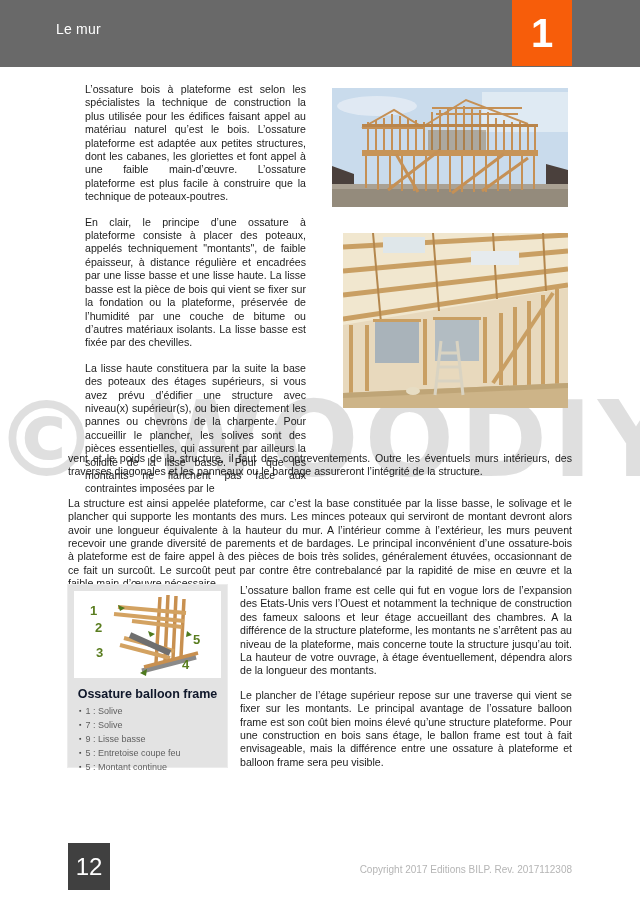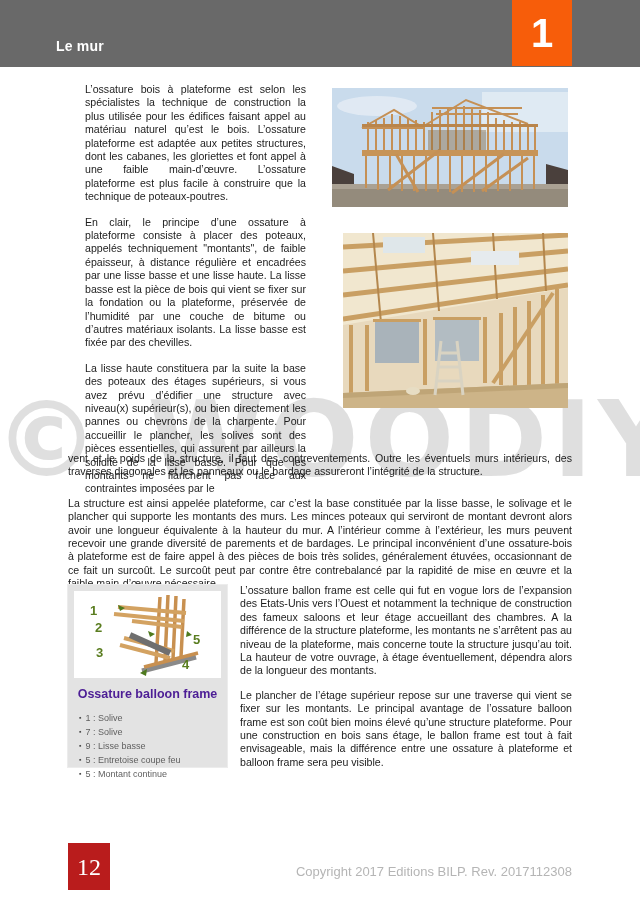--- a/index.html
+++ b/index.html
@@ -2,21 +2,21 @@
 <html><head>
 <meta charset="utf-8">
 <style>
   html,body{margin:0;padding:0;background:#fff;}
   .page{
     position:relative;width:640px;height:898px;background:#ffffff;
     overflow:hidden;font-family:"Liberation Sans","DejaVu Sans",sans-serif;
   }
   
   .header{position:absolute;top:0;left:0;width:640px;height:67px;background:#696969;z-index:2;}
-  .header-title{position:absolute;left:56px;bottom:13px;color:#ffffff;font-weight:bold;font-size:14px;letter-spacing:.2px;}
+  .header-title{position:absolute;left:56px;bottom:30px;color:#ffffff;font-weight:normal;font-size:14px;letter-spacing:.2px;}
   .chapter-box{
     position:absolute;left:512px;top:0;width:60px;height:66px;background:#f75d0a;
     display:flex;align-items:center;justify-content:center;
     color:#ffffff;font-weight:bold;font-size:40px;line-height:1;
   }
   
   .watermark{
     position:absolute;top:388px;left:-6px;z-index:0;white-space:nowrap;
     font-family:"DejaVu Sans",sans-serif;font-weight:bold;font-size:105px;line-height:1;
     letter-spacing:6px;color:rgba(110,110,110,0.22);
@@ -40,29 +40,29 @@
   .photo svg{display:block;}
   
   .figure{position:absolute;left:67px;top:584px;width:161px;height:184px;background:#e3e3e3;z-index:1;border:1px solid #ececec;box-sizing:border-box;}
   .figure-image{position:relative;margin:6px auto 0;width:147px;height:87px;background:#ffffff;}
   .diagram-num{position:absolute;font-weight:bold;font-size:13px;color:#5a7d20;line-height:1;}
   .dn1{left:16px;top:13px;}
   .dn2{left:21px;top:30px;}
   .dn3{left:22px;top:55px;}
   .dn4{left:108px;top:67px;}
   .dn5{left:119px;top:42px;}
-  .figure-caption{margin-top:9px;text-align:center;font-weight:bold;font-size:12.5px;color:#4c1d95;}
-  .figure-legend{margin:10px 0 0 0;padding:0 0 0 11px;list-style:none;font-size:9px;line-height:13px;color:#5f5f5f;}
+  .figure-caption{margin-top:9px;text-align:center;font-weight:bold;font-size:12.5px;color:#0f172a;}
+  .figure-legend{margin:3px 0 0 0;padding:0 0 0 11px;list-style:none;font-size:9px;line-height:13px;color:#5f5f5f;}
   .figure-legend li::before{content:"▪";font-size:7px;margin-right:4px;vertical-align:1px;color:#4d4d4d;}
   
   .pagenum-box{
-    position:absolute;left:68px;top:843px;width:42px;height:47px;background:#b91c1c;z-index:1;
-    display:flex;align-items:center;justify-content:center;color:#ffffff;font-size:24px;line-height:1;font-family:Liberation Serif, serif;
-  }
-  .copyright{position:absolute;right:68px;top:864px;z-index:1;font-size:13px;color:#b5b5b5;}
+    position:absolute;left:68px;top:843px;width:42px;height:47px;background:#404040;z-index:1;
+    display:flex;align-items:center;justify-content:center;color:#ffffff;font-size:24px;line-height:1;
+  }
+  .copyright{position:absolute;right:68px;top:864px;z-index:1;font-size:10px;color:#b5b5b5;}
 </style>
 </head>
 <body>
 
 <div class="page">
 
   <div class="watermark">© WOODIY</div>
 
   <div class="header">
     <span class="header-title">Le mur</span>

